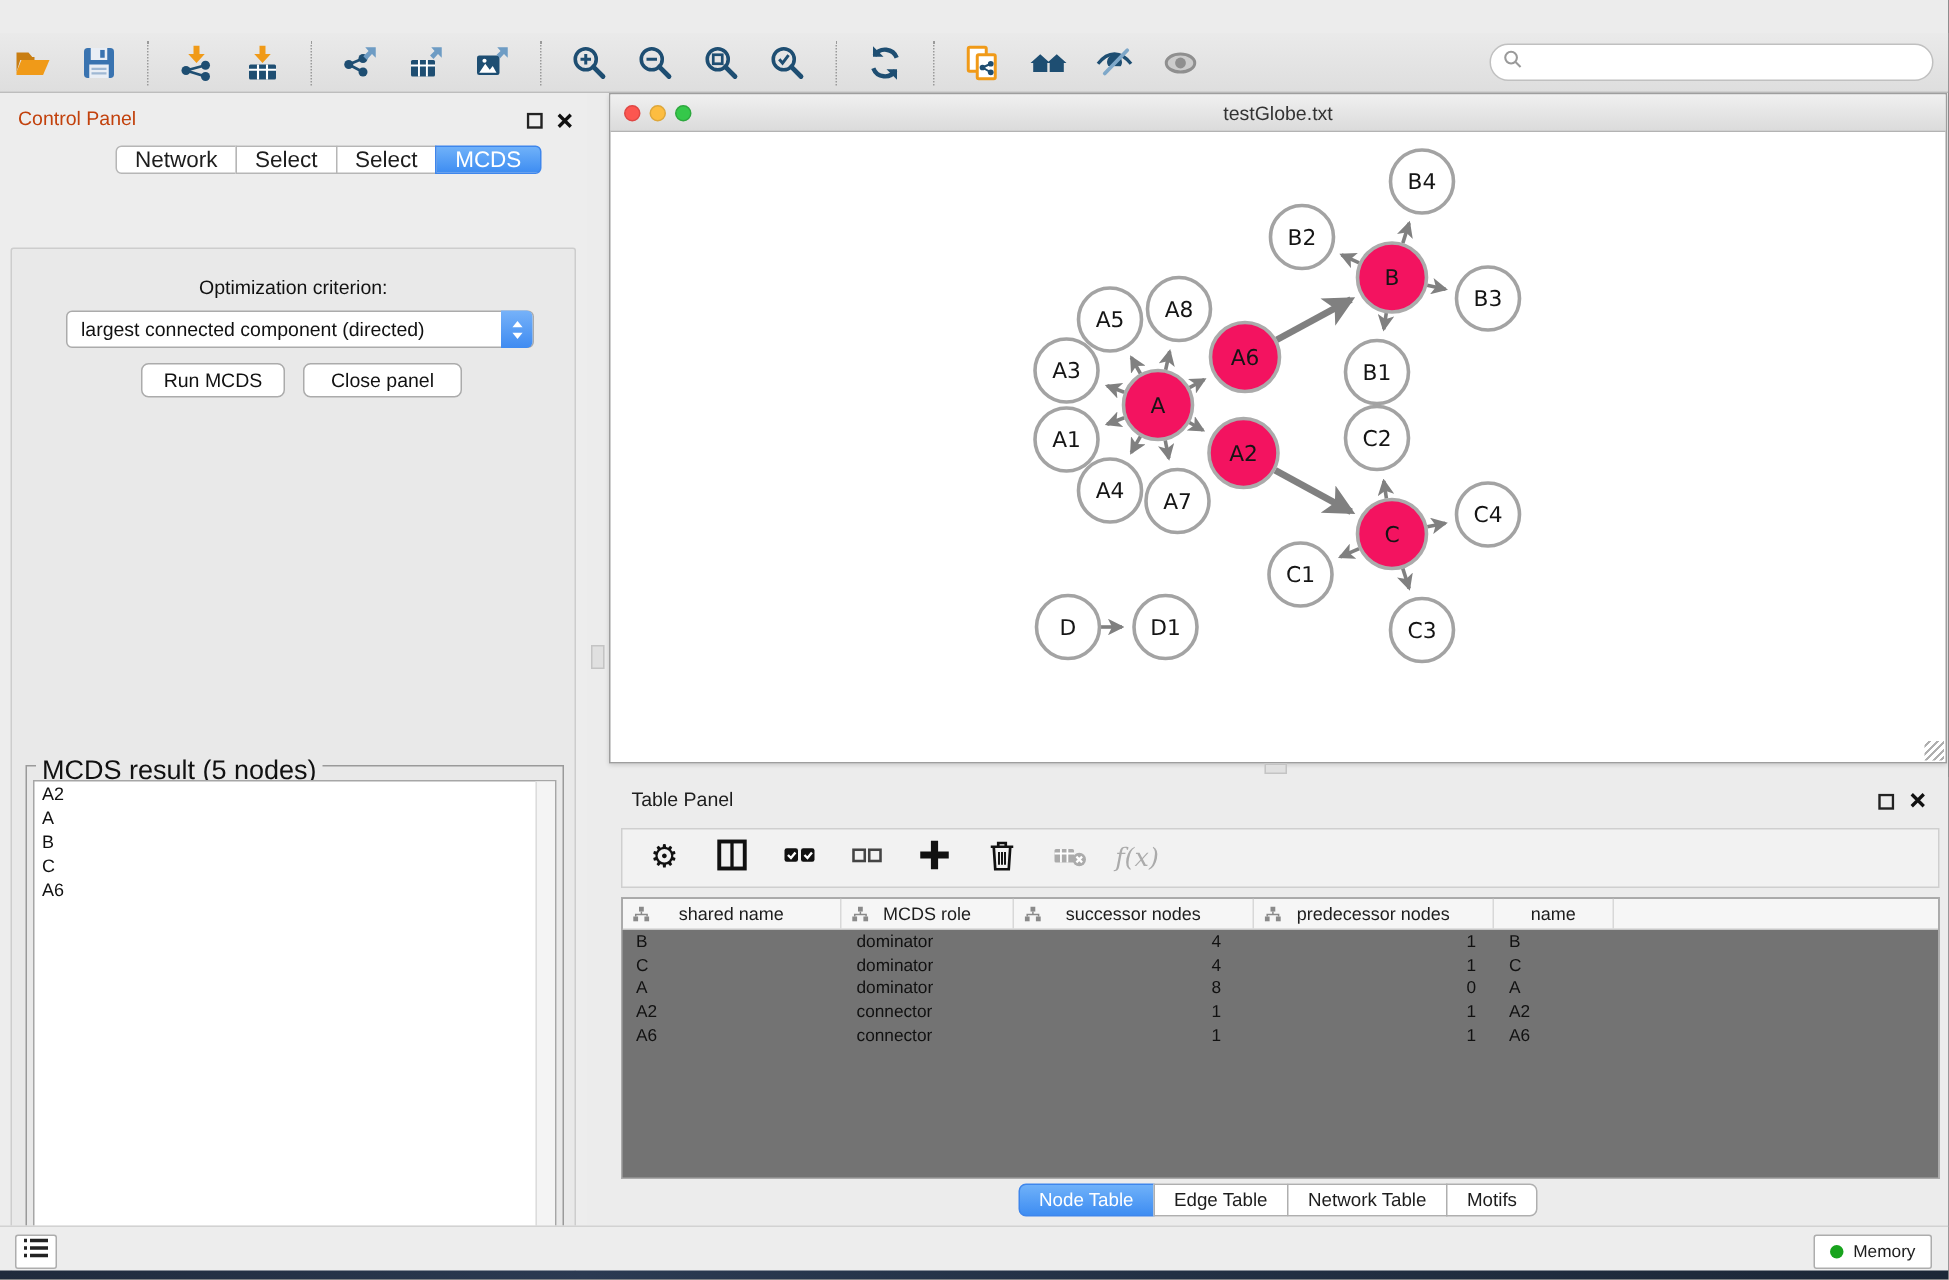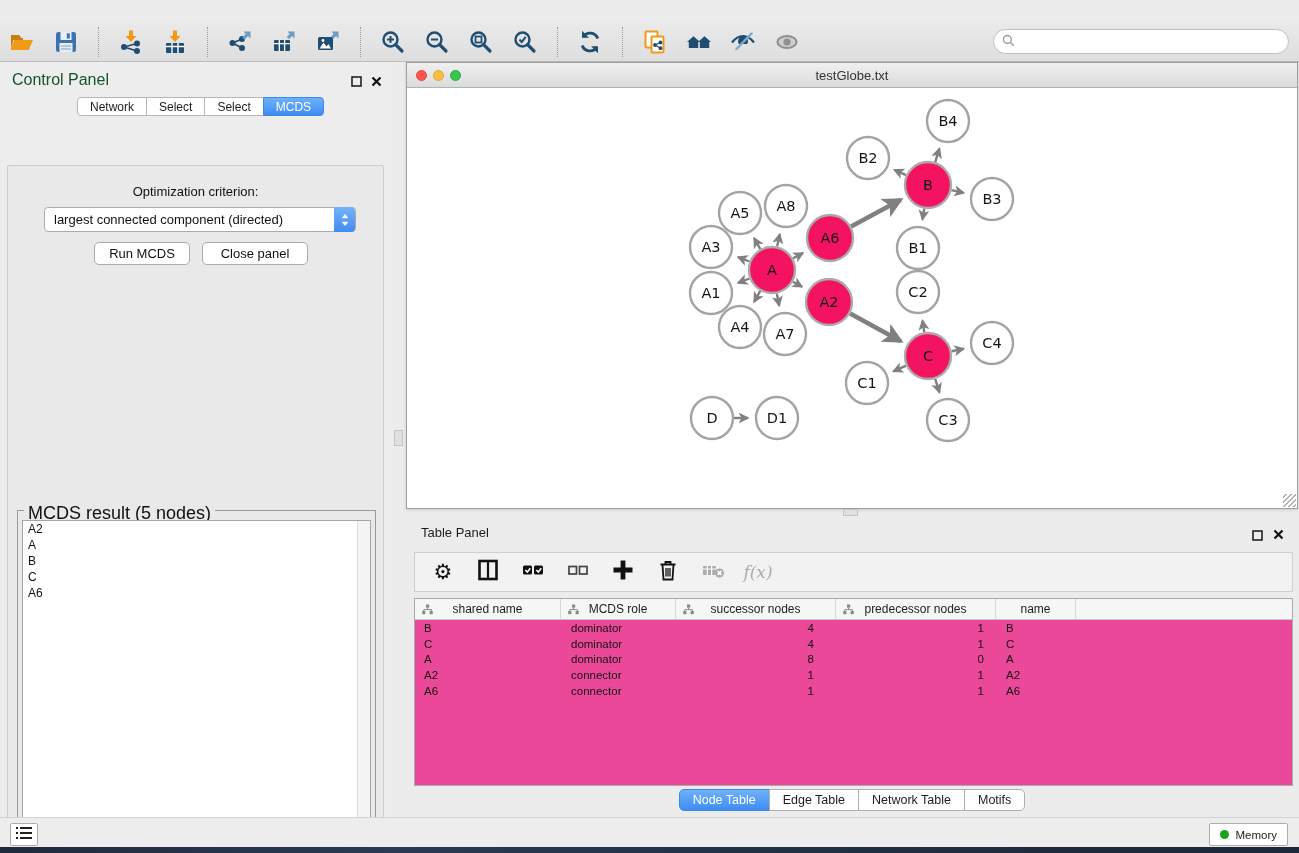--- a/index.html
+++ b/index.html
@@ -20,25 +20,25 @@
   .tb-items{position:absolute;left:6px;top:0;height:40px;display:flex;align-items:center;gap:12px;}
   .tb-btn{width:32px;height:32px;display:flex;align-items:center;justify-content:center;cursor:default;}
   .tb-ic svg{display:block;}
   .tb-sep{width:1px;height:30px;border-left:1px dotted #9A9A9A;margin:0 4px;}
   .searchbox{position:absolute;right:10px;top:7px;width:296px;height:25px;background:#fff;
     border:1px solid #C0C0C0;border-radius:13px;display:flex;align-items:center;padding-left:8px;gap:5px;}
   .searchbox input{border:none;outline:none;background:transparent;font-size:13px;width:250px;
     font-family:"Liberation Sans",sans-serif;}
   
   .control-panel{position:absolute;left:0;top:62px;width:391px;height:755px;background:#EDEDED;}
-  .cp-title{position:absolute;left:12px;top:9px;font-size:16px;color:#14532d;}
+  .cp-title{position:absolute;left:12px;top:9px;font-size:13px;color:#c2410c;}
   .win-ctrl{position:absolute;top:11px;}
   .win-ctrl.float{right:29px;} .win-ctrl.close{right:9px;}
   .cp-tabs{position:absolute;left:78px;top:35px;display:flex;}
-  .ctab{height:19px;line-height:18px;padding:0 12px;font-size:12px;background:#fff;
+  .ctab{height:19px;line-height:18px;padding:0 12px;font-size:15px;background:#fff;
     border:1px solid #B6B6B6;margin-left:-1px;color:#1d1d1d;}
   .ctab:first-child{border-radius:4px 0 0 4px;}
   .ctab:last-child{border-radius:0 4px 4px 0;}
   .ctab.active{background:linear-gradient(#6FB1F9,#3E8DF2);border-color:#3E86EC;color:#fff;}
   .cp-panel{position:absolute;left:7px;top:63px;width:377px;height:684px;background:#E9E9E9;
     border:1px solid #CDCDCD;border-radius:2px;margin-top:40px;}
   .opt-label{position:absolute;left:0;right:0;top:18px;text-align:center;font-size:13px;color:#111;}
   .opt-select{position:absolute;left:36px;top:41px;width:312px;height:25px;background:#fff;
     border:1px solid #ABABAB;border-radius:4px;font-size:13px;line-height:23px;padding-left:9px;color:#111;}
   .opt-select .stepper{position:absolute;right:0;top:-1px;width:21px;height:25px;border-radius:0 4px 4px 0;
@@ -70,21 +70,21 @@
   .splitter-v{position:absolute;left:394px;top:430px;width:9px;height:16px;background:#E0E0E0;border:1px solid #C4C4C4;}
   .splitter-h{position:absolute;left:843px;top:509px;width:15px;height:7px;background:#E0E0E0;border:1px solid #C4C4C4;}
   
   .table-panel{position:absolute;left:406px;top:518px;width:893px;height:299px;background:#ECECEC;}
   .tp-title{position:absolute;left:15px;top:7px;font-size:13px;color:#1d1d1d;}
   .tp-toolbar{position:absolute;left:8px;top:34px;width:879px;height:40px;background:#F2F2F2;
     border:1px solid #CFCFCF;display:flex;align-items:center;gap:19px;padding-left:15px;}
   .tp-btn{display:flex;align-items:center;justify-content:center;width:26px;height:26px;}
   .fx{font-family:"DejaVu Serif",serif;font-style:italic;font-size:17px;color:#ABABAB;}
   .gear{font-size:21px;color:#111;line-height:22px;}
-  .tbl{position:absolute;left:8px;top:80px;width:879px;height:188px;background:#ec4899;border:1px solid #ABABAB;
+  .tbl{position:absolute;left:8px;top:80px;width:879px;height:188px;background:#737373;border:1px solid #ABABAB;
     overflow:hidden;}
   .tbl-head{display:flex;height:21px;background:#F6F6F6;border-bottom:1px solid #C8C8C8;}
   .th{position:relative;display:flex;align-items:center;justify-content:center;font-size:12px;color:#1d1d1d;
     border-right:1px solid #D8D8D8;flex:0 0 auto;}
   .th .hicon{position:absolute;left:7px;top:5px;}
   .tr{display:flex;height:15.8px;align-items:center;}
   .td{flex:0 0 auto;font-size:11.5px;color:#111;white-space:nowrap;overflow:hidden;}
   .tp-tabs{position:absolute;left:0;right:0;top:271px;display:flex;justify-content:center;}
   .btab{height:22px;line-height:21px;padding:0 13px;font-size:12.5px;background:#fff;
     border:1px solid #AFAFAF;margin-left:-1px;color:#1d1d1d;}

